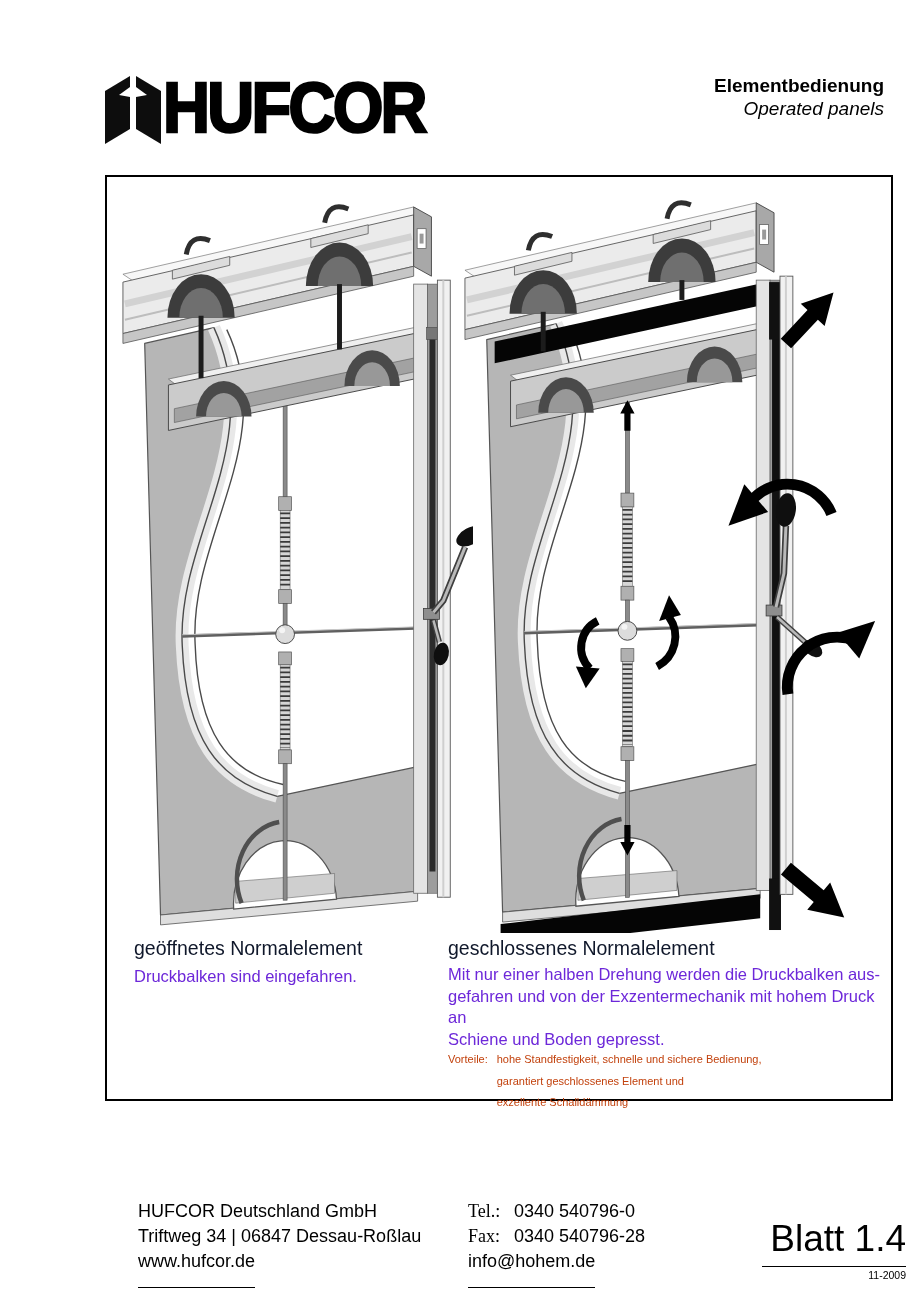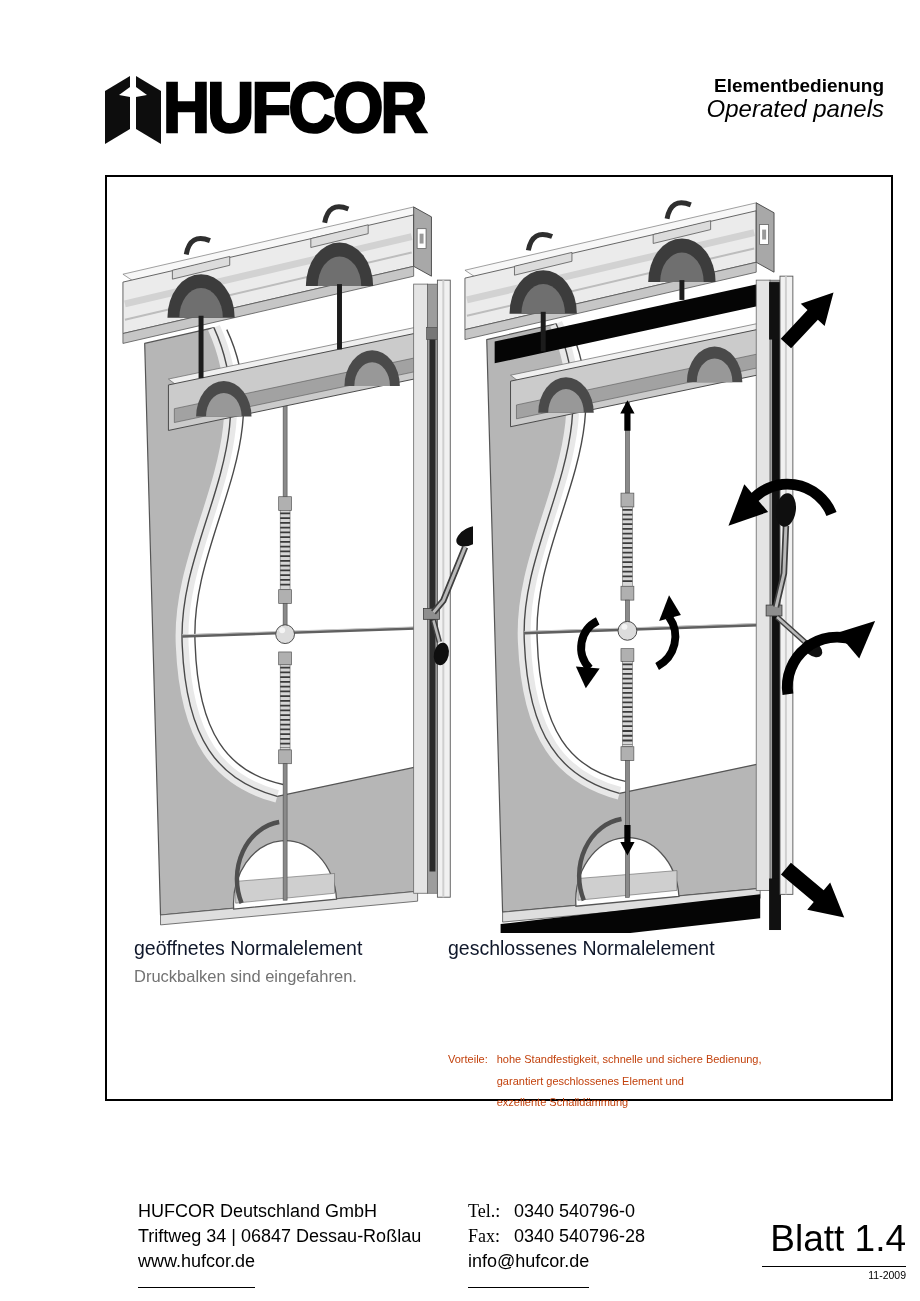--- a/index.html
+++ b/index.html
@@ -4,27 +4,27 @@
 <style>
   html,body{margin:0;padding:0;background:#ffffff;}
   body{width:920px;height:1301px;position:relative;font-family:"Liberation Sans",sans-serif;color:#000;overflow:hidden;}
 
   
   .logo{position:absolute;left:103px;top:72px;display:flex;align-items:flex-start;}
   .logo-text{font-size:70px;line-height:72px;font-weight:bold;letter-spacing:-3px;
              -webkit-text-stroke:2.5px #000;transform:scaleX(.93);transform-origin:left top;}
   .head-right{position:absolute;right:36px;top:74px;text-align:right;}
   .head-right .de{font-size:19px;font-weight:bold;line-height:23px;}
-  .head-right .en{font-size:24px;font-style:italic;line-height:23px;}
+  .head-right .en{font-size:19px;font-style:italic;line-height:23px;}
 
   
   .figure-box{position:absolute;left:105px;top:175px;width:784px;height:922px;border:2.5px solid #000;background:#fff;}
   .illo{position:absolute;}
   .cap-title{position:absolute;font-size:19.5px;line-height:24px;color:#0f172a;white-space:nowrap;}
-  .cap-body{position:absolute;font-size:16.5px;line-height:21.5px;color:#737373;}
+  .cap-body{position:absolute;font-size:16.5px;line-height:21.5px;color:#6d28d9;}
   .benefits{position:absolute;display:flex;gap:9px;font-size:11px;line-height:21.5px;color:#c2410c;margin-top:10px;}
 
   
   .foot-left{position:absolute;left:106px;top:1199px;font-size:18px;line-height:25px;margin-left:32px;}
   .foot-mid{position:absolute;left:468px;top:1199px;font-size:18px;line-height:25px;}
   .foot-mid .row{display:flex;}
   .foot-mid .lbl{width:46px;font-family:Liberation Serif, serif;}
   .ulink{border-bottom:1.6px solid #000;padding-bottom:15px;display:inline-block;line-height:22px;}
   .sheet{position:absolute;right:14px;top:1219px;font-size:37px;line-height:40px;}
   .sheet-rule{position:absolute;left:762px;width:144px;top:1266px;border-top:1.5px solid #000;height:0;}
@@ -261,20 +261,25 @@
         <path d="M332,514 A50,50 0 0 1 400,460" fill="none" stroke="#000" stroke-width="11"></path>
         <polygon points="420,440 382,452 404,478"></polygon>
       </g>
     </g>
   </svg>
 
   <div class="cap-title" style="left:27px;top:759px">geöffnetes Normalelement</div>
   <div class="cap-body" style="left:27px;top:789px">Druckbalken sind eingefahren.</div>
 
   <div class="cap-title" style="left:341px;top:759px">geschlossenes Normalelement</div>
+  <div class="cap-body" style="left:341px;top:787px">
+    <div>Mit nur einer halben Drehung werden die Druckbalken aus-</div>
+    <div>gefahren und von der Exzentermechanik mit hohem Druck an</div>
+    <div>Schiene und Boden gepresst.</div>
+  </div>
 
   <div class="benefits" style="left:341px;top:862px">
     <div>Vorteile:</div>
     <div>
       <div>hohe Standfestigkeit, schnelle und sichere Bedienung,</div>
       <div>garantiert geschlossenes Element und</div>
       <div>exzellente Schalldämmung</div>
     </div>
   </div>
 </div>
@@ -287,18 +292,18 @@
 
 <div class="foot-mid">
   <div class="row">
     <span class="lbl">Tel.:</span>
     <span>0340 540796-0</span>
   </div>
   <div class="row">
     <span class="lbl">Fax:</span>
     <span>0340 540796-28</span>
   </div>
-  <div><span class="ulink">info@hufcor.de</span></div>
+  <div><span class="ulink">info@hohem.de</span></div>
 </div>
 
 <div class="sheet">Blatt 1.4</div>
 <div class="sheet-rule"></div>
 <div class="revision">11-2009</div>
 
 </body></html>

